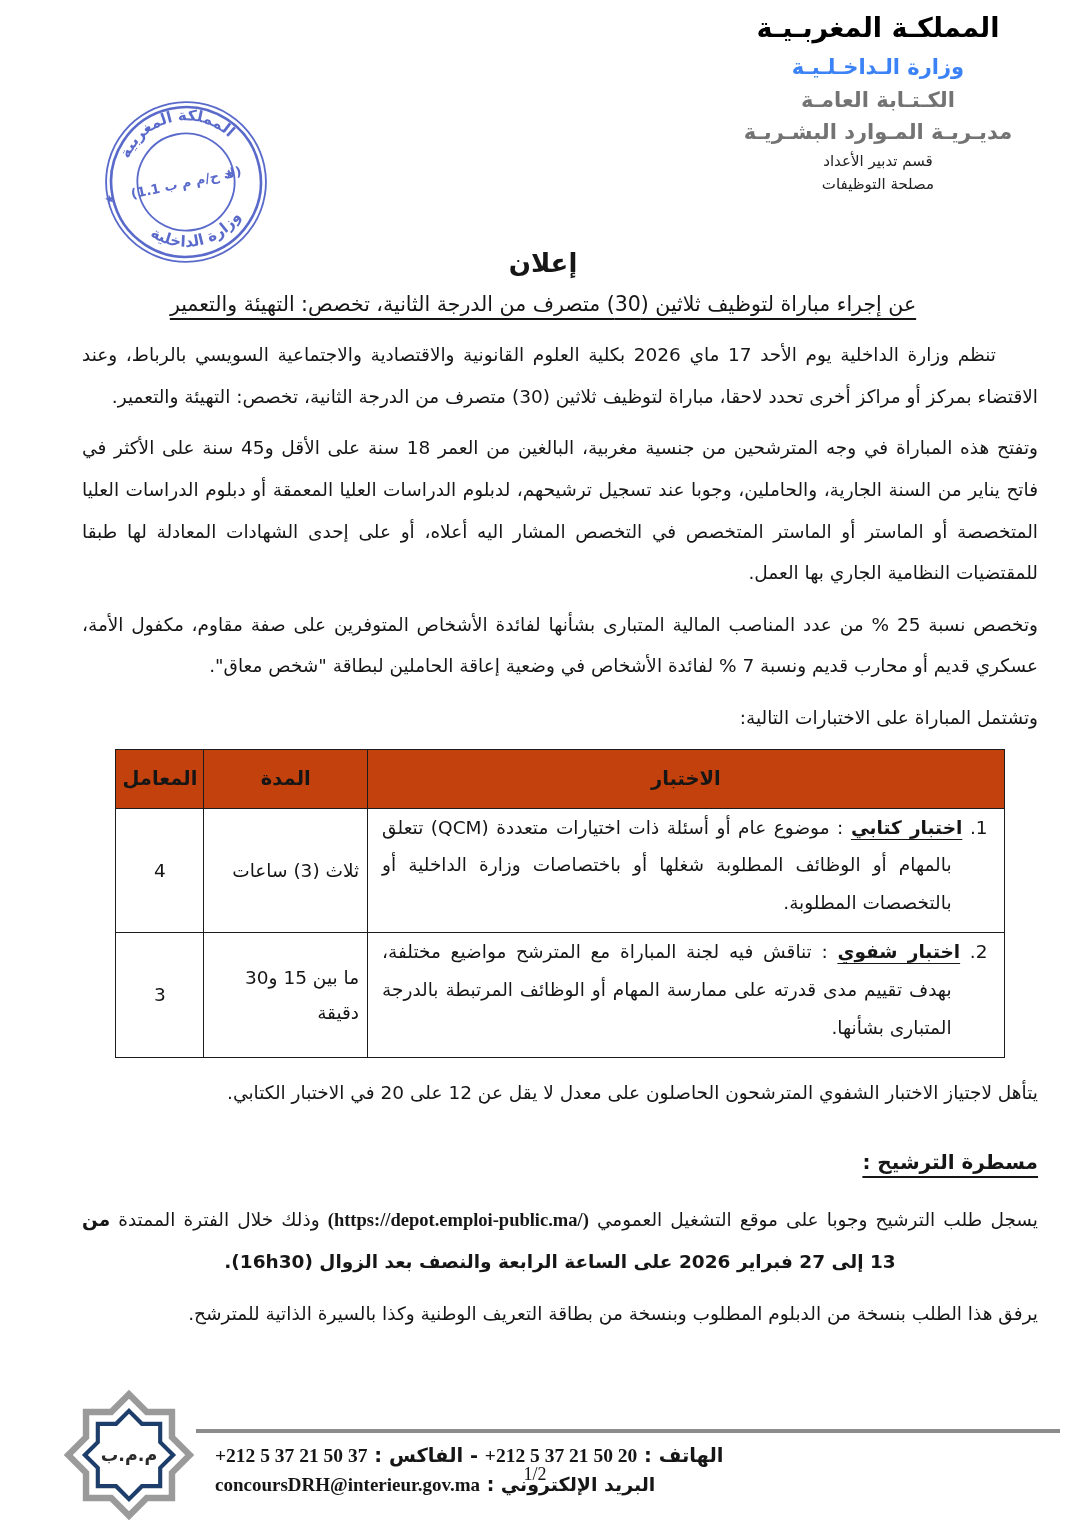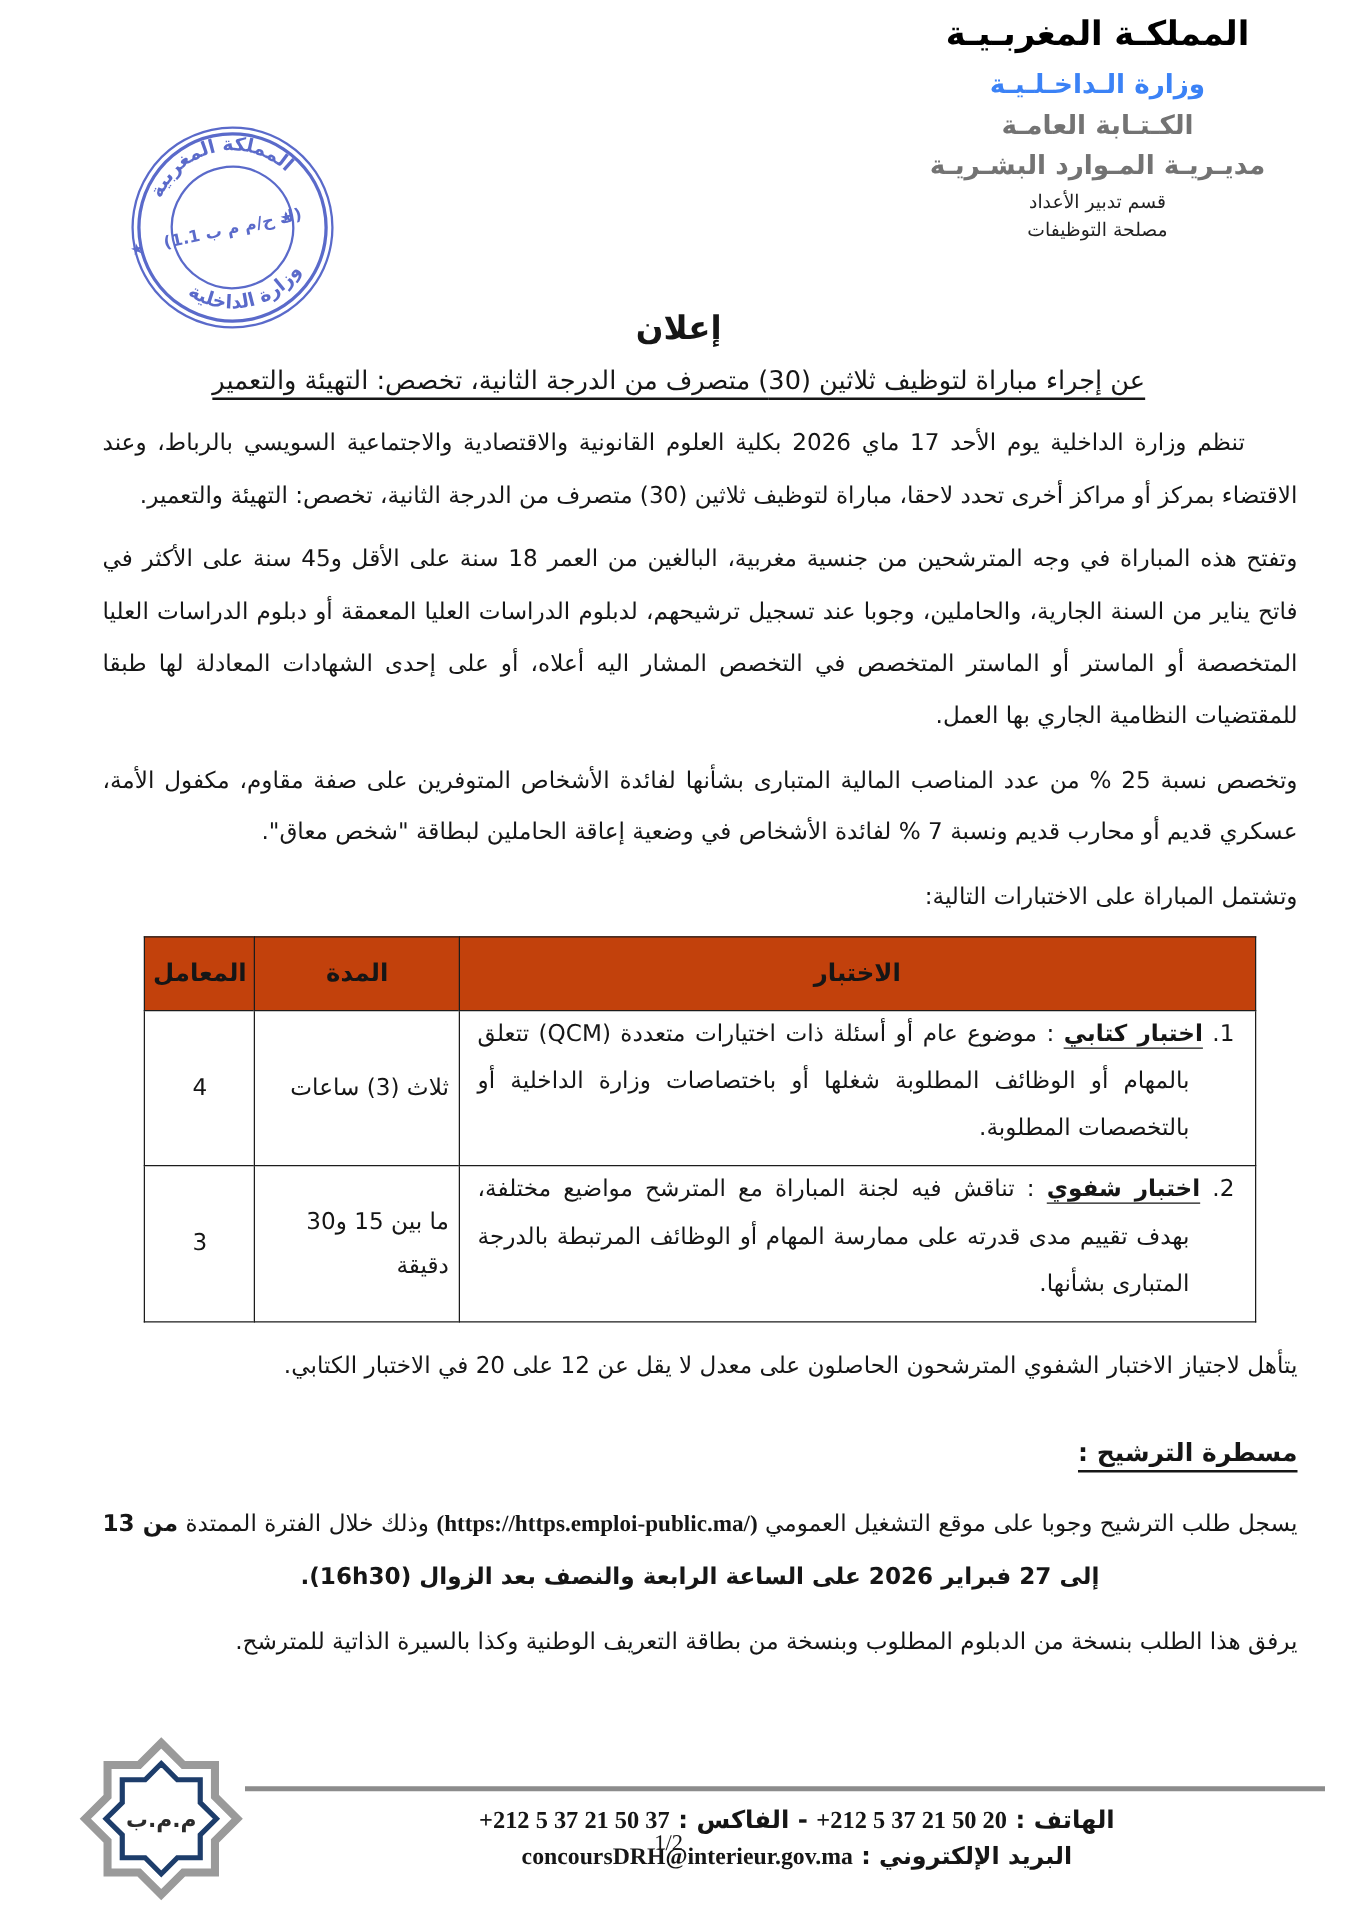--- a/index.html
+++ b/index.html
@@ -52,21 +52,21 @@
   .reg-para { text-align:justify; text-align-last:center; }
   .bold { font-weight:bold; }
   .latin { font-family:"Liberation Serif","DejaVu Serif",serif; }
   
   .page-num {
     position:absolute; top:1464px; left:85px; width:900px; text-align:center;
     font-size:18px; font-family:"Liberation Serif","DejaVu Serif",serif; direction:ltr;
   }
   .footer-logo { position:absolute; left:60px; top:1386px; width:138px; height:138px; }
   .footer-rule { position:absolute; top:1429px; left:196px; width:864px; height:4px; background:#8c8c8c; }
-  .footer-text { position:absolute; top:1444px; left:215px; width:845px; text-align:center; }
+  .footer-text { position:absolute; top:1444px; left:215px; width:845px; text-align:left; }
   .footer-line1 { font-size:19.5px; font-weight:bold; }
   .footer-line2 { font-size:19px; font-weight:bold; margin-top:6px; }
   .num-ltr { direction:ltr; unicode-bidi:isolate; font-family:"Liberation Serif","DejaVu Serif",serif; }
 </style>
 </head>
 <body>
 
 <div class="page">
 
   <div class="letterhead">
@@ -139,21 +139,21 @@
           <td class="mid-cell">ما بين 15 و30 دقيقة</td>
           <td class="coef-cell">3</td>
         </tr>
       </tbody>
     </table>
 
     <p>يتأهل لاجتياز الاختبار الشفوي المترشحون الحاصلون على معدل لا يقل عن 12 على 20 في الاختبار الكتابي.</p>
 
     <div class="section-heading">مسطرة الترشيح :</div>
 
-    <p class="reg-para"><span>يسجل طلب الترشيح وجوبا على موقع التشغيل العمومي </span><span class="latin bold" dir="ltr">(https://https.emploi-public.ma/)</span><span> وذلك خلال الفترة الممتدة </span><span class="bold">من 13 إلى 27 فبراير 2026 على الساعة الرابعة والنصف بعد الزوال (16h30).</span></p>
+    <p class="reg-para"><span>يسجل طلب الترشيح وجوبا على موقع التشغيل العمومي </span><span class="latin bold" dir="ltr">(https://depot.emploi-public.ma/)</span><span> وذلك خلال الفترة الممتدة </span><span class="bold">من 13 إلى 27 فبراير 2026 على الساعة الرابعة والنصف بعد الزوال (16h30).</span></p>
 
     <p>يرفق هذا الطلب بنسخة من الدبلوم المطلوب وبنسخة من بطاقة التعريف الوطنية وكذا بالسيرة الذاتية للمترشح.</p>
   </div>
 
   <div class="page-num">1/2</div>
 
   <svg class="footer-logo" viewBox="0 0 150 150">
     <polygon points="75,9 94.3,28.3 121.7,28.3 121.7,55.7 141,75 121.7,94.3 121.7,121.7 94.3,121.7 75,141 55.7,121.7 28.3,121.7 28.3,94.3 9,75 28.3,55.7 28.3,28.3 55.7,28.3" fill="#ffffff" stroke="#9a9a9a" stroke-width="7"></polygon>
     <polygon points="75,27 89,41.1 108.9,41.1 108.9,61 123,75 108.9,89 108.9,108.9 89,108.9 75,123 61,108.9 41.1,108.9 41.1,89 27,75 41.1,61 41.1,41.1 61,41.1" fill="#ffffff" stroke="#1d3d6b" stroke-width="4.5"></polygon>
     <text x="75" y="82" text-anchor="middle" font-size="19" font-weight="bold" fill="#2b2b2b">م.م.ب</text>

